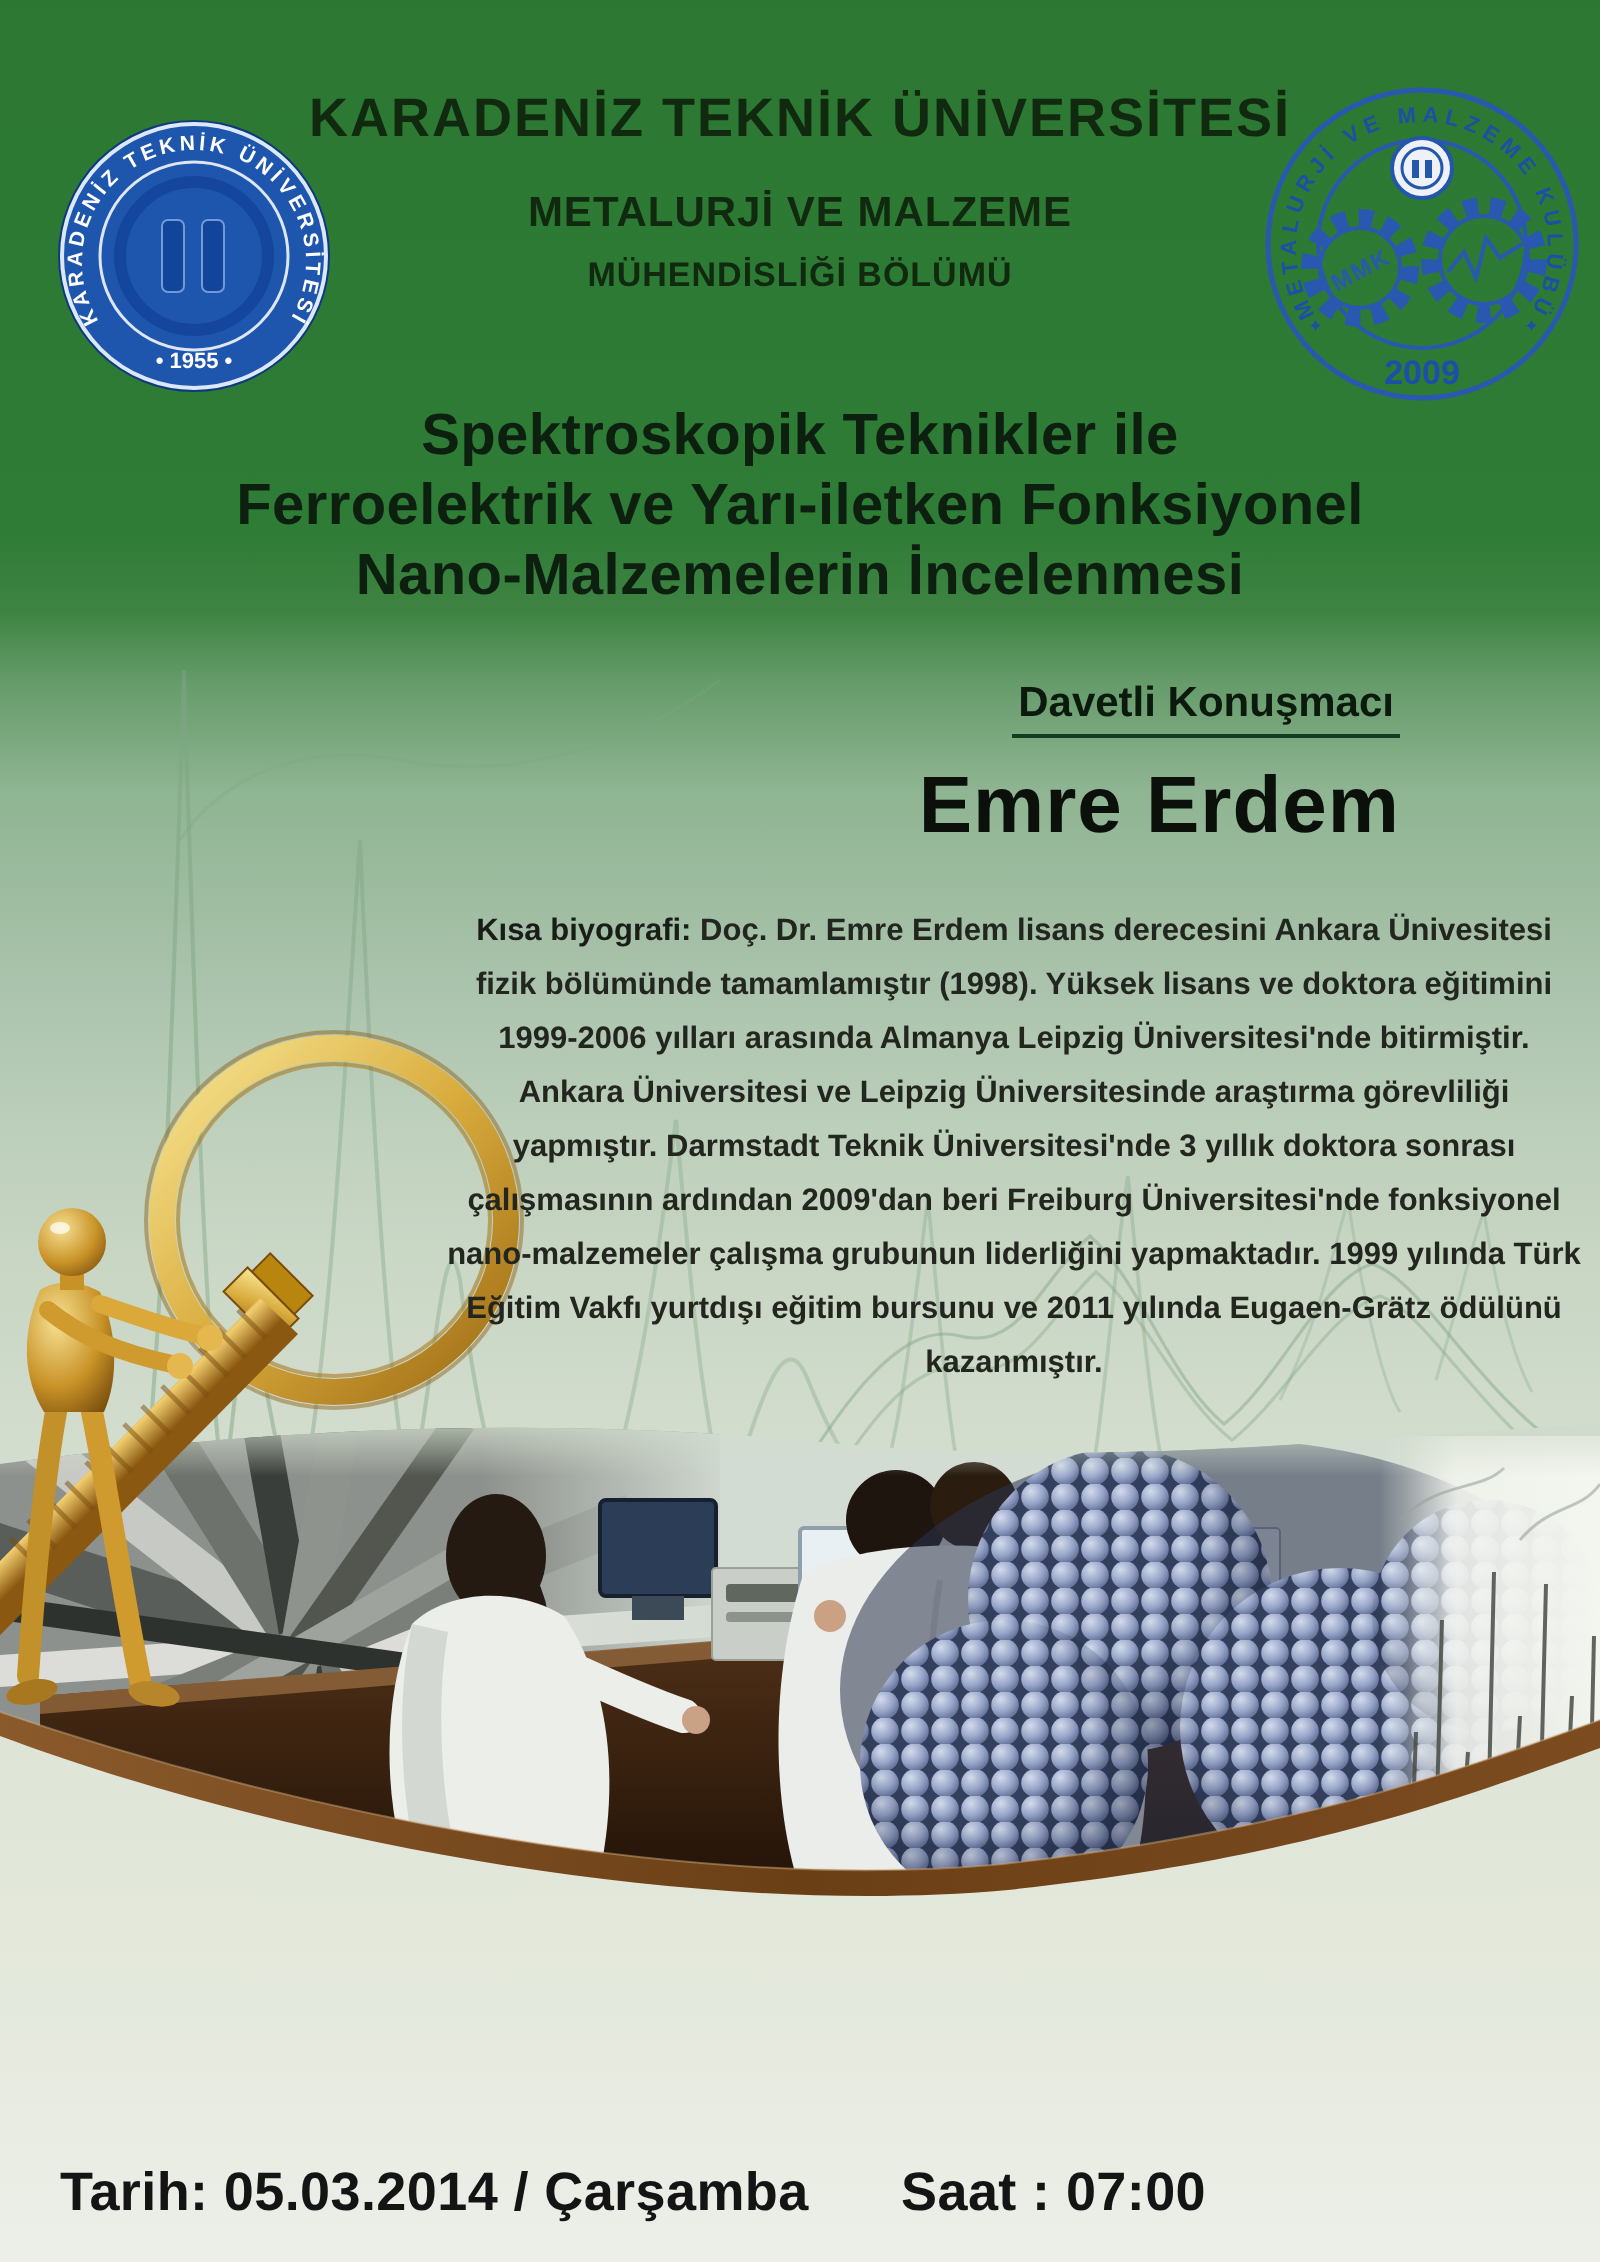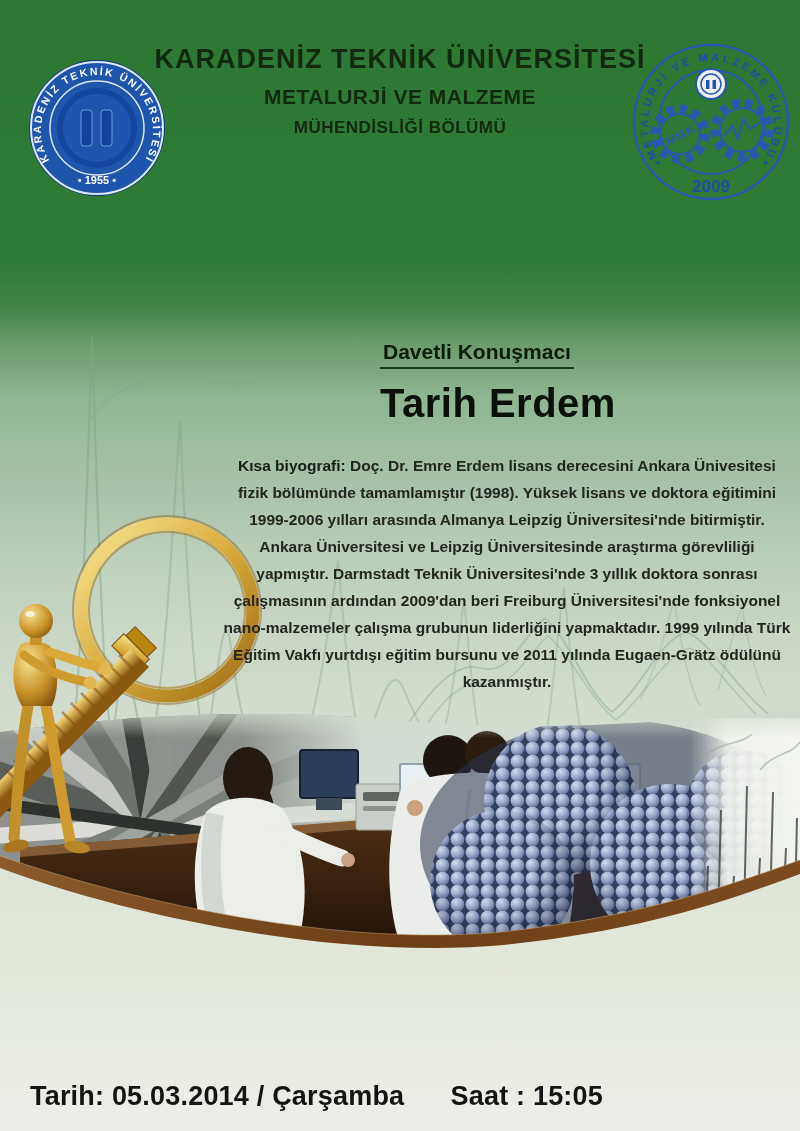--- a/index.html
+++ b/index.html
@@ -7,25 +7,25 @@
     position:relative;width:800px;height:1131px;overflow:hidden;
     font-family:"Liberation Sans",sans-serif;
     background:linear-gradient(180deg,
       #2c7833 0%, #2e7c36 23.5%, #3f8343 27%, #649a69 30%,
       #8fb592 35%, #a9c2ab 43%, #bccfba 50%, #c9d6c4 56%,
       #d4decf 65%, #dde4d6 75%, #e3e8db 86%, #ecefe8 100%);
   }
   .layer{position:absolute;left:0;top:0;pointer-events:none;}
   .header-text{position:absolute;top:44px;left:0;width:100%;text-align:center;color:#10290f;}
   .header-line1{font-size:27px;font-weight:bold;letter-spacing:1px;}
-  .header-line2{font-size:21px;font-weight:bold;margin-top:10px;letter-spacing:.5px;}
+  .header-line2{font-size:21px;font-weight:bold;margin-top:20px;letter-spacing:.5px;}
   .header-line3{font-size:17px;font-weight:bold;margin-top:9px;letter-spacing:.5px;}
   .title{position:absolute;top:201px;left:0;width:100%;text-align:center;
          font-size:29px;font-weight:bold;line-height:35px;color:#0d2010;letter-spacing:.2px;}
-  .speaker{position:absolute;top:340px;left:380px;width:320px;text-align:left;}
+  .speaker{position:absolute;top:340px;left:380px;width:320px;text-align:right;}
   .speaker-label{display:inline-block;font-size:21px;font-weight:bold;color:#0c1a0d;
          border-bottom:2px solid #143c1e;padding:0 3px 3px;}
   .speaker-name{margin-top:12px;font-size:40px;font-weight:bold;color:#0b100b;letter-spacing:.5px;}
   .bio{position:absolute;top:436px;left:222px;width:570px;text-align:center;
        font-size:15.5px;line-height:27px;font-weight:bold;color:#23261f;}
   .bio .bio-label{color:#1a1d17;}
   .footer{position:absolute;left:30px;top:994px;font-size:27px;font-weight:bold;
           color:#141414;line-height:41px;white-space:pre;letter-spacing:.2px;}
   .logo{position:absolute;}
 </style>
@@ -262,26 +262,31 @@
     <text x="26" y="134" font-size="9" fill="#1d4fa8">✦</text>
     <text x="134" y="134" font-size="9" fill="#1d4fa8">✦</text>
   </svg>
 
   <div class="header-text">
     <div class="header-line1">KARADENİZ TEKNİK ÜNİVERSİTESİ</div>
     <div class="header-line2">METALURJİ VE MALZEME</div>
     <div class="header-line3">MÜHENDİSLİĞİ BÖLÜMÜ</div>
   </div>
 
+  <div class="title">
+    <div>Spektroskopik Teknikler ile</div>
+    <div>Ferroelektrik ve Yarı-iletken Fonksiyonel</div>
+    <div>Nano-Malzemelerin İncelenmesi</div>
+  </div>
 
   <div class="speaker">
     <span class="speaker-label">Davetli Konuşmacı</span>
-    <div class="speaker-name">Tarih Erdem</div>
+    <div class="speaker-name">Emre Erdem</div>
   </div>
 
   <p class="bio"><span class="bio-label">Kısa biyografi:</span><span> Doç. Dr. Emre Erdem lisans derecesini Ankara Ünivesitesi fizik bölümünde tamamlamıştır (1998). Yüksek lisans ve doktora eğitimini 1999-2006 yılları arasında Almanya Leipzig Üniversitesi'nde bitirmiştir. Ankara Üniversitesi ve Leipzig Üniversitesinde araştırma görevliliği yapmıştır. Darmstadt Teknik Üniversitesi'nde 3 yıllık doktora sonrası çalışmasının ardından 2009'dan beri Freiburg Üniversitesi'nde fonksiyonel nano-malzemeler çalışma grubunun liderliğini yapmaktadır. 1999 yılında Türk Eğitim Vakfı yurtdışı eğitim bursunu ve 2011 yılında Eugaen-Grätz ödülünü kazanmıştır.</span></p>
 
   <div class="footer">
-    <div>Tarih: 05.03.2014 / Çarşamba      Saat : 15:05</div>
+    <div>Tarih: 05.03.2014 / Çarşamba      Saat : 07:00</div>
     
   </div>
 
 </div>
 
 </body></html>

